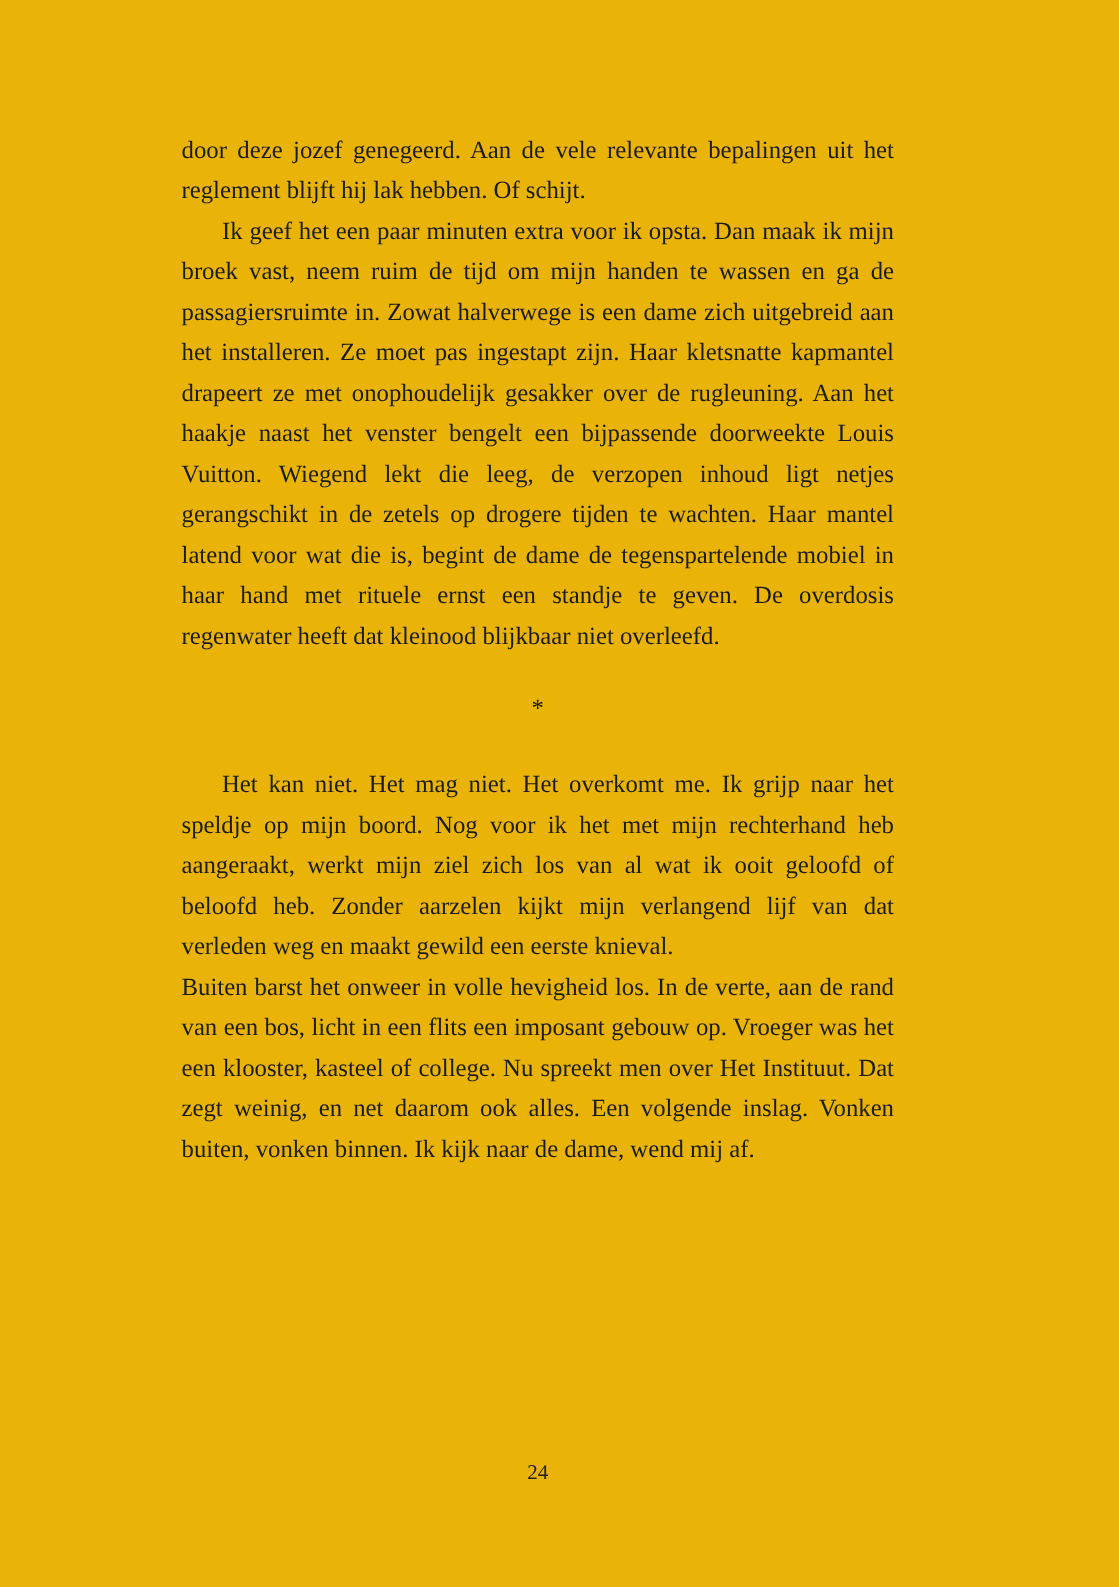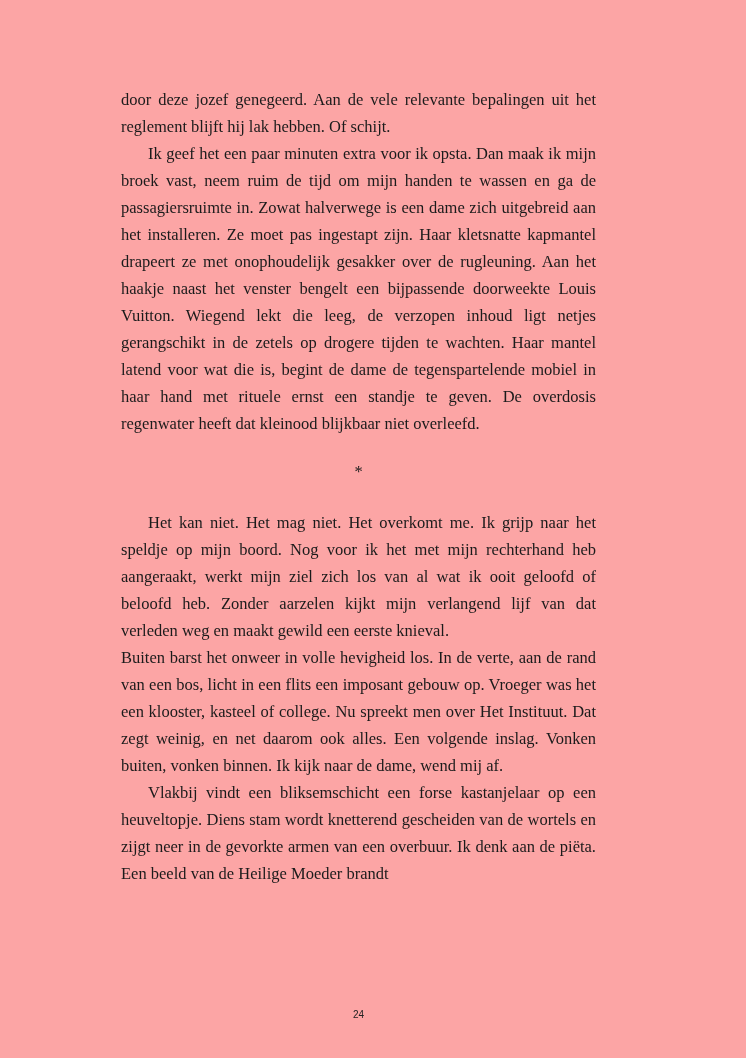--- a/index.html
+++ b/index.html
@@ -9,21 +9,21 @@
   body {
     width: 746px;
     height: 1058px;
     background: #ffffff;
     position: relative;
     overflow: hidden;
   }
   .page {
     position: absolute;
     inset: 0;
-    background: #fca5a5;
+    background: #eab308;
   }
   .text-block {
     position: absolute;
     left: 121px;
     top: 86px;
     width: 475px;
     font-family: "Liberation Serif", "DejaVu Serif", serif;
     font-size: 16.5px;
     line-height: 27px;
     color: #1b1b1b;
@@ -43,43 +43,41 @@
     margin: 21px 0 24px 0;
     font-size: 16.5px;
     color: #1b1b1b;
   }
   .page-number {
     position: absolute;
     left: 121px;
     top: 969px;
     width: 475px;
     text-align: center;
-    font-family: Liberation Sans, sans-serif;
-    font-size: 10px;
+    font-family: Liberation Serif, serif;
+    font-size: 14px;
     line-height: 27px;
     color: #222222;
-    margin-top: 32px;
   }
 </style>
 </head>
 <body>
 
 <div class="page">
 
   <main class="text-block">
 
     <p class="para no-indent">door deze jozef genegeerd. Aan de vele relevante bepalingen uit het reglement blijft hij lak hebben. Of schijt.</p>
 
     <p class="para indent">Ik geef het een paar minuten extra voor ik opsta. Dan maak ik mijn broek vast, neem ruim de tijd om mijn handen te wassen en ga de passagiersruimte in. Zowat halverwege is een dame zich uitgebreid aan het installeren. Ze moet pas ingestapt zijn. Haar kletsnatte kapmantel drapeert ze met onophoudelijk gesakker over de rugleuning. Aan het haakje naast het venster bengelt een bijpassende doorweekte Louis Vuitton. Wiegend lekt die leeg, de verzopen inhoud ligt netjes gerangschikt in de zetels op drogere tijden te wachten. Haar mantel latend voor wat die is, begint de dame de tegenspartelende mobiel in haar hand met rituele ernst een standje te geven. De overdosis regenwater heeft dat kleinood blijkbaar niet overleefd.</p>
 
     <div class="section-break">*</div>
 
     <p class="para indent">Het kan niet. Het mag niet. Het overkomt me. Ik grijp naar het speldje op mijn boord. Nog voor ik het met mijn rechterhand heb aangeraakt, werkt mijn ziel zich los van al wat ik ooit geloofd of beloofd heb. Zonder aarzelen kijkt mijn verlangend lijf van dat verleden weg en maakt gewild een eerste knieval.</p>
 
     <p class="para no-indent">Buiten barst het onweer in volle hevigheid los. In de verte, aan de rand van een bos, licht in een flits een imposant gebouw op. Vroeger was het een klooster, kasteel of college. Nu spreekt men over Het Instituut. Dat zegt weinig, en net daarom ook alles. Een volgende inslag. Vonken buiten, vonken binnen. Ik kijk naar de dame, wend mij af.</p>
 
-    <p class="para indent">Vlakbij vindt een bliksemschicht een forse kastanjelaar op een heuveltopje. Diens stam wordt knetterend gescheiden van de wortels en zijgt neer in de gevorkte armen van een overbuur. Ik denk aan de piëta. Een beeld van de Heilige Moeder brandt</p>
 
   </main>
 
   <footer class="page-number">24</footer>
 
 </div>
 
 </body></html>

